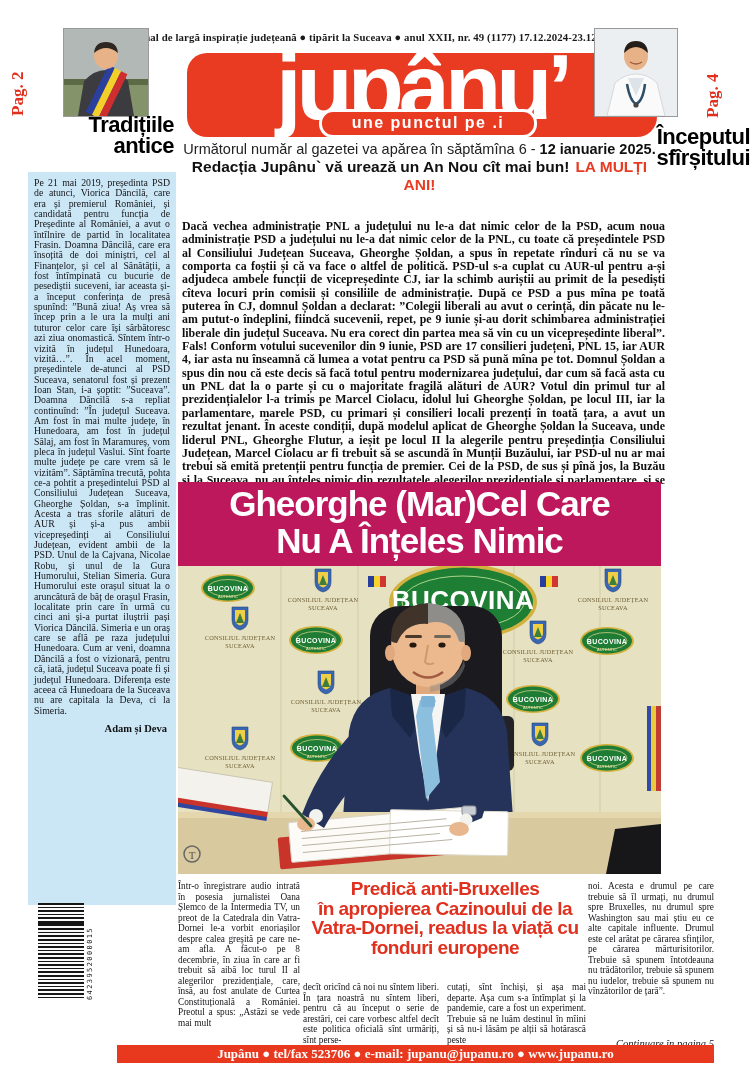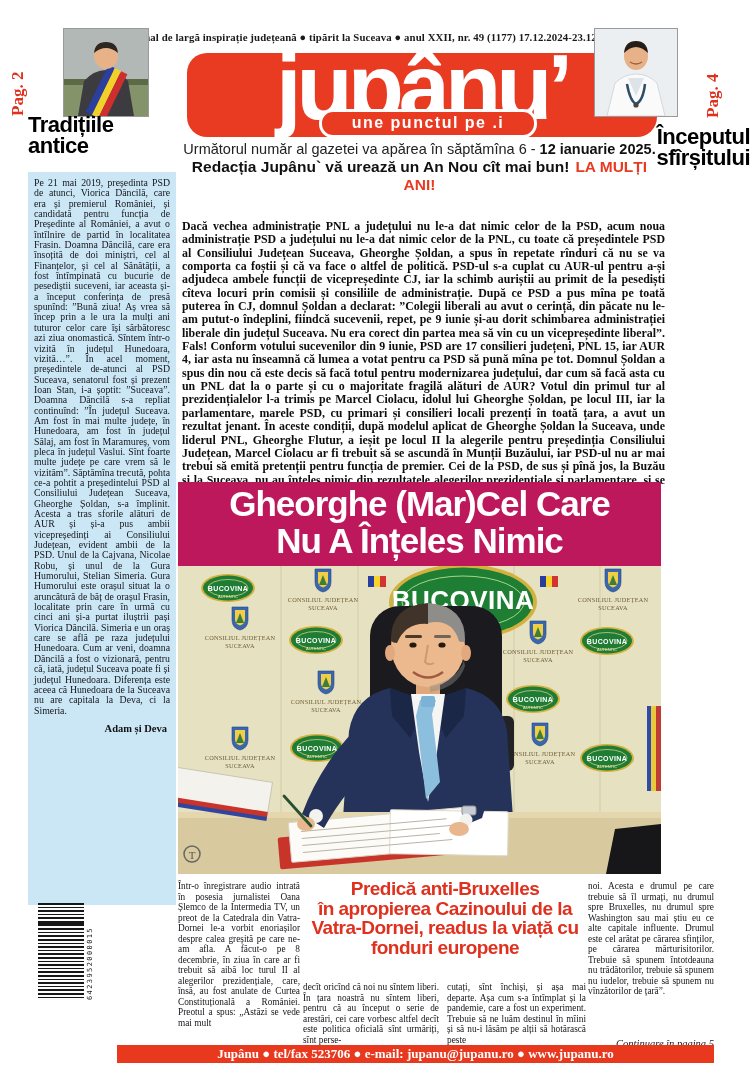--- a/index.html
+++ b/index.html
@@ -33,21 +33,21 @@
   .pag2{left:8px;top:116px;}
   .pag4{left:703px;top:118px;}
 
   
   .photo1{left:63px;top:28px;}
   .photo2{left:594px;top:28px;}
   .sidephoto{border:1px solid #9a9a9a;display:block;}
 
   
   .hl-left{left:28px;top:114px;width:146px;font-family:"Liberation Sans",sans-serif;
-           font-weight:bold;font-size:22px;line-height:21px;letter-spacing:-0.5px;color:#000;}
+           font-weight:bold;font-size:22px;line-height:21px;letter-spacing:-0.5px;color:#000;text-align:right;}
   .bluebox{left:28px;top:172px;width:148px;height:733px;background:#cbe7f6;
            box-sizing:border-box;padding:6px 6px 4px 6px;}
   .bluebox .title{font-family:"Liberation Sans",sans-serif;font-weight:bold;font-size:19px;
                   line-height:19px;letter-spacing:-0.5px;text-align:center;color:#101010;
                   margin:2px 0 7px 0;}
   .bluebox .body{font-size:9.8px;line-height:10.35px;text-align:justify;color:#15151a;}
   .bluebox .sig{text-align:right;font-weight:bold;font-size:10.5px;margin-top:7px;padding-right:3px;}
 
   
   .barcode{left:38px;top:903px;width:62px;height:100px;}

